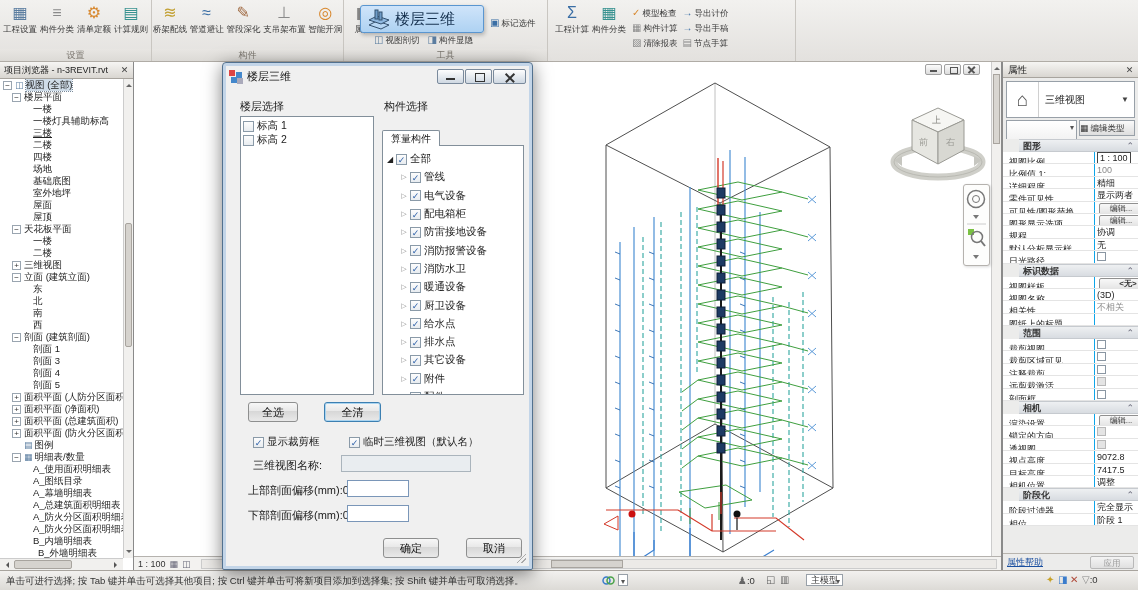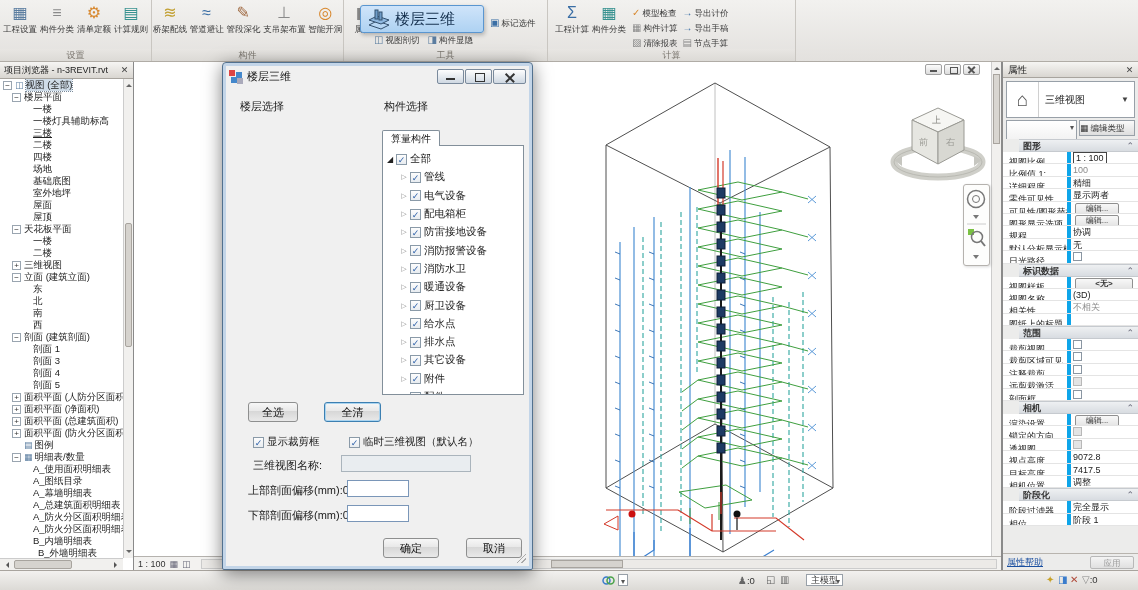--- a/index.html
+++ b/index.html
@@ -75,21 +75,21 @@
 .tlabel{flex:1;line-height:35px;padding-left:6px;font-size:10px;color:#222;}
 .tcaret{width:13px;line-height:35px;color:#444;font-size:8px;}
 .selrow{display:flex;margin:0 3px 2px;gap:2px;height:16px;}
 .combo{flex:1;background:linear-gradient(#fff,#e9e9e9);border:1px solid #98a0a8;font-size:8.5px;line-height:14px;padding:16px 3px;position:relative;white-space:nowrap;overflow:hidden;}
 .combo::after{content:"▾";position:absolute;right:2px;top:0;font-size:8px;color:#555;}
 .etbtn{width:56px;background:linear-gradient(#fafafa,#dedede);border:1px solid #98a0a8;font-size:8.5px;line-height:14px;text-align:left;color:#333;white-space:nowrap;}
 #pgrid{position:absolute;top:77px;left:0;right:0;bottom:17px;background:#ececeb;overflow:hidden;}
 .sechead{height:13px;background:linear-gradient(#eef0f2,#d8dce1);border-top:1px solid #c6cacf;border-bottom:1px solid #c6cacf;font-size:9px;font-weight:bold;color:#333;line-height:12px;padding:0 4px;display:flex;margin-left:16px;}
 .sechead .chev{margin-left:auto;color:#667;font-weight:normal;}
 .prow{display:flex;height:12.4px;background:#fff;border-bottom:1px solid #e4e4e4;font-size:9px;color:#222;}
-.pl{width:68px;padding:4px 2px 0 6px;line-height:12px;white-space:nowrap;overflow:hidden;border-right:4px solid #0ea5e9;}
+.pl{width:92px;padding:4px 2px 0 6px;line-height:12px;white-space:nowrap;overflow:hidden;border-right:1px solid #0ea5e9;}
 .pv{flex:1;line-height:12px;padding:0 2px;white-space:nowrap;overflow:hidden;position:relative;}
 .pv.gray{color:#8a8a8a;}
 .pinput{border:1px solid #444;background:#fff;line-height:10px;height:12px;padding:0 2px;margin:0;font-size:9px;}
 .pbtn{margin:1px 2px;height:16px;line-height:9px;text-align:center;background:linear-gradient(#f8f8f8,#dcdcdc);border:1px solid #909090;border-radius:2px;font-size:8px;color:#333;width:44px;}
 .pbtn.wide{width:58px;font-weight:bold;}
 .pcheck{width:9px;height:9px;border:1px solid #8a96a2;background:#fff;margin-top:1px;}
 .pcheck.dis{background:#e4e4e4;border-color:#b8b8b8;}
 .pfooter{position:absolute;left:0;right:0;bottom:0;height:17px;background:#ececeb;border-top:1px solid #b8b4ae;display:flex;align-items:center;padding:0 4px;}
 .phelp{font-size:9px;color:#1a4fa0;text-decoration:underline;}
 .papply{margin-left:auto;width:44px;height:13px;line-height:12px;text-align:center;font-size:8.5px;color:#9a9a9a;background:linear-gradient(#f4f4f4,#e0e0e0);border:1px solid #b8b8b8;border-radius:2px;}
@@ -221,21 +221,20 @@
             <div class="rbtn-mini"><span class="ig c-orange">✓</span>模型检查</div>
             <div class="rbtn-mini"><span class="ig c-gray">▦</span>构件计算</div>
             <div class="rbtn-mini"><span class="ig c-gray">▨</span>清除报表</div>
           </div>
           <div class="minicol">
             <div class="rbtn-mini"><span class="ig c-blue">→</span>导出计价</div>
             <div class="rbtn-mini"><span class="ig c-blue">→</span>导出手稿</div>
             <div class="rbtn-mini"><span class="ig c-gray">▤</span>节点手算</div>
           </div>
         </div>
-        <div class="rlabel">计算</div>
       </div>
     </div>
 
   <aside class="browser">
     <div class="bheader">
       <span>项目浏览器 - n-3REVIT.rvt</span>
       <span class="bclose">✕</span>
     </div>
     <div class="btree" id="btree">
         <div class="trow sel" style="padding-left: 3px;">
@@ -781,20 +780,30 @@
         </span>
       <span>楼层三维</span>
       <span class="dbtns">
         <span class="dbtn db-min"></span>
         <span class="dbtn db-max"></span>
         <span class="dbtn wide db-close"></span>
       </span>
     </div>
     <div class="dbody">
       <span class="dlabel" style="left:13px;top:10px;">楼层选择</span>
+      <div class="floorbox" id="floorbox">
+          <div class="flrow">
+            <span class="dcheck"></span>
+            <span>标高 1</span>
+          </div>
+          <div class="flrow">
+            <span class="dcheck"></span>
+            <span>标高 2</span>
+          </div>
+        </div>
       <div class="dbutton" style="left:21px;top:313px;width:50px;">全选</div>
       <div class="dbutton focus" style="left:97px;top:313px;width:57px;">全清</div>
 
       <span class="dlabel" style="left:157px;top:10px;">构件选择</span>
       <div class="dtab">算量构件</div>
       <div class="compbox" id="compbox">
           <div class="ctrow">
             <span class="ctexp open">◢</span>
             <span class="dcheck">✓</span>
             <span>全部</span>
@@ -884,20 +893,21 @@
       <span class="dlabel" style="left:21px;top:419px;"><span>下部剖面偏移(mm):</span><span>0</span></span>
       <div class="dfield" style="left:120px;top:416px;width:62px;"></div>
 
       <div class="dbutton" style="left:156px;top:449px;width:56px;">确定</div>
       <div class="dbutton" style="left:239px;top:449px;width:56px;">取消</div>
       <div class="grip"></div>
     </div>
   </div>
 
   <div class="statusbar">
+    <span class="sbhint">单击可进行选择; 按 Tab 键并单击可选择其他项目; 按 Ctrl 键并单击可将新项目添加到选择集; 按 Shift 键并单击可取消选择。</span>
     <span class="sbitem" style="left:602px;top:4px;">
       <svg width="13" height="11">
           <circle cx="4.5" cy="5.5" r="3.5" fill="none" stroke="#3a7ccc" stroke-width="1.5"></circle>
           <circle cx="8.5" cy="5.5" r="3.5" fill="none" stroke="#4aa34a" stroke-width="1.5"></circle>
         </svg>
     </span>
     <span class="sbitem sbcombo" style="left:618px;width:112px;"></span>
     <span class="sbitem" style="left:738px;top:4px;"><span class="sbico">♟</span><span>:0</span></span>
     <span class="sbitem sbico" style="left:766px;">◱</span>
     <span class="sbitem sbico" style="left:780px;">▥</span>

